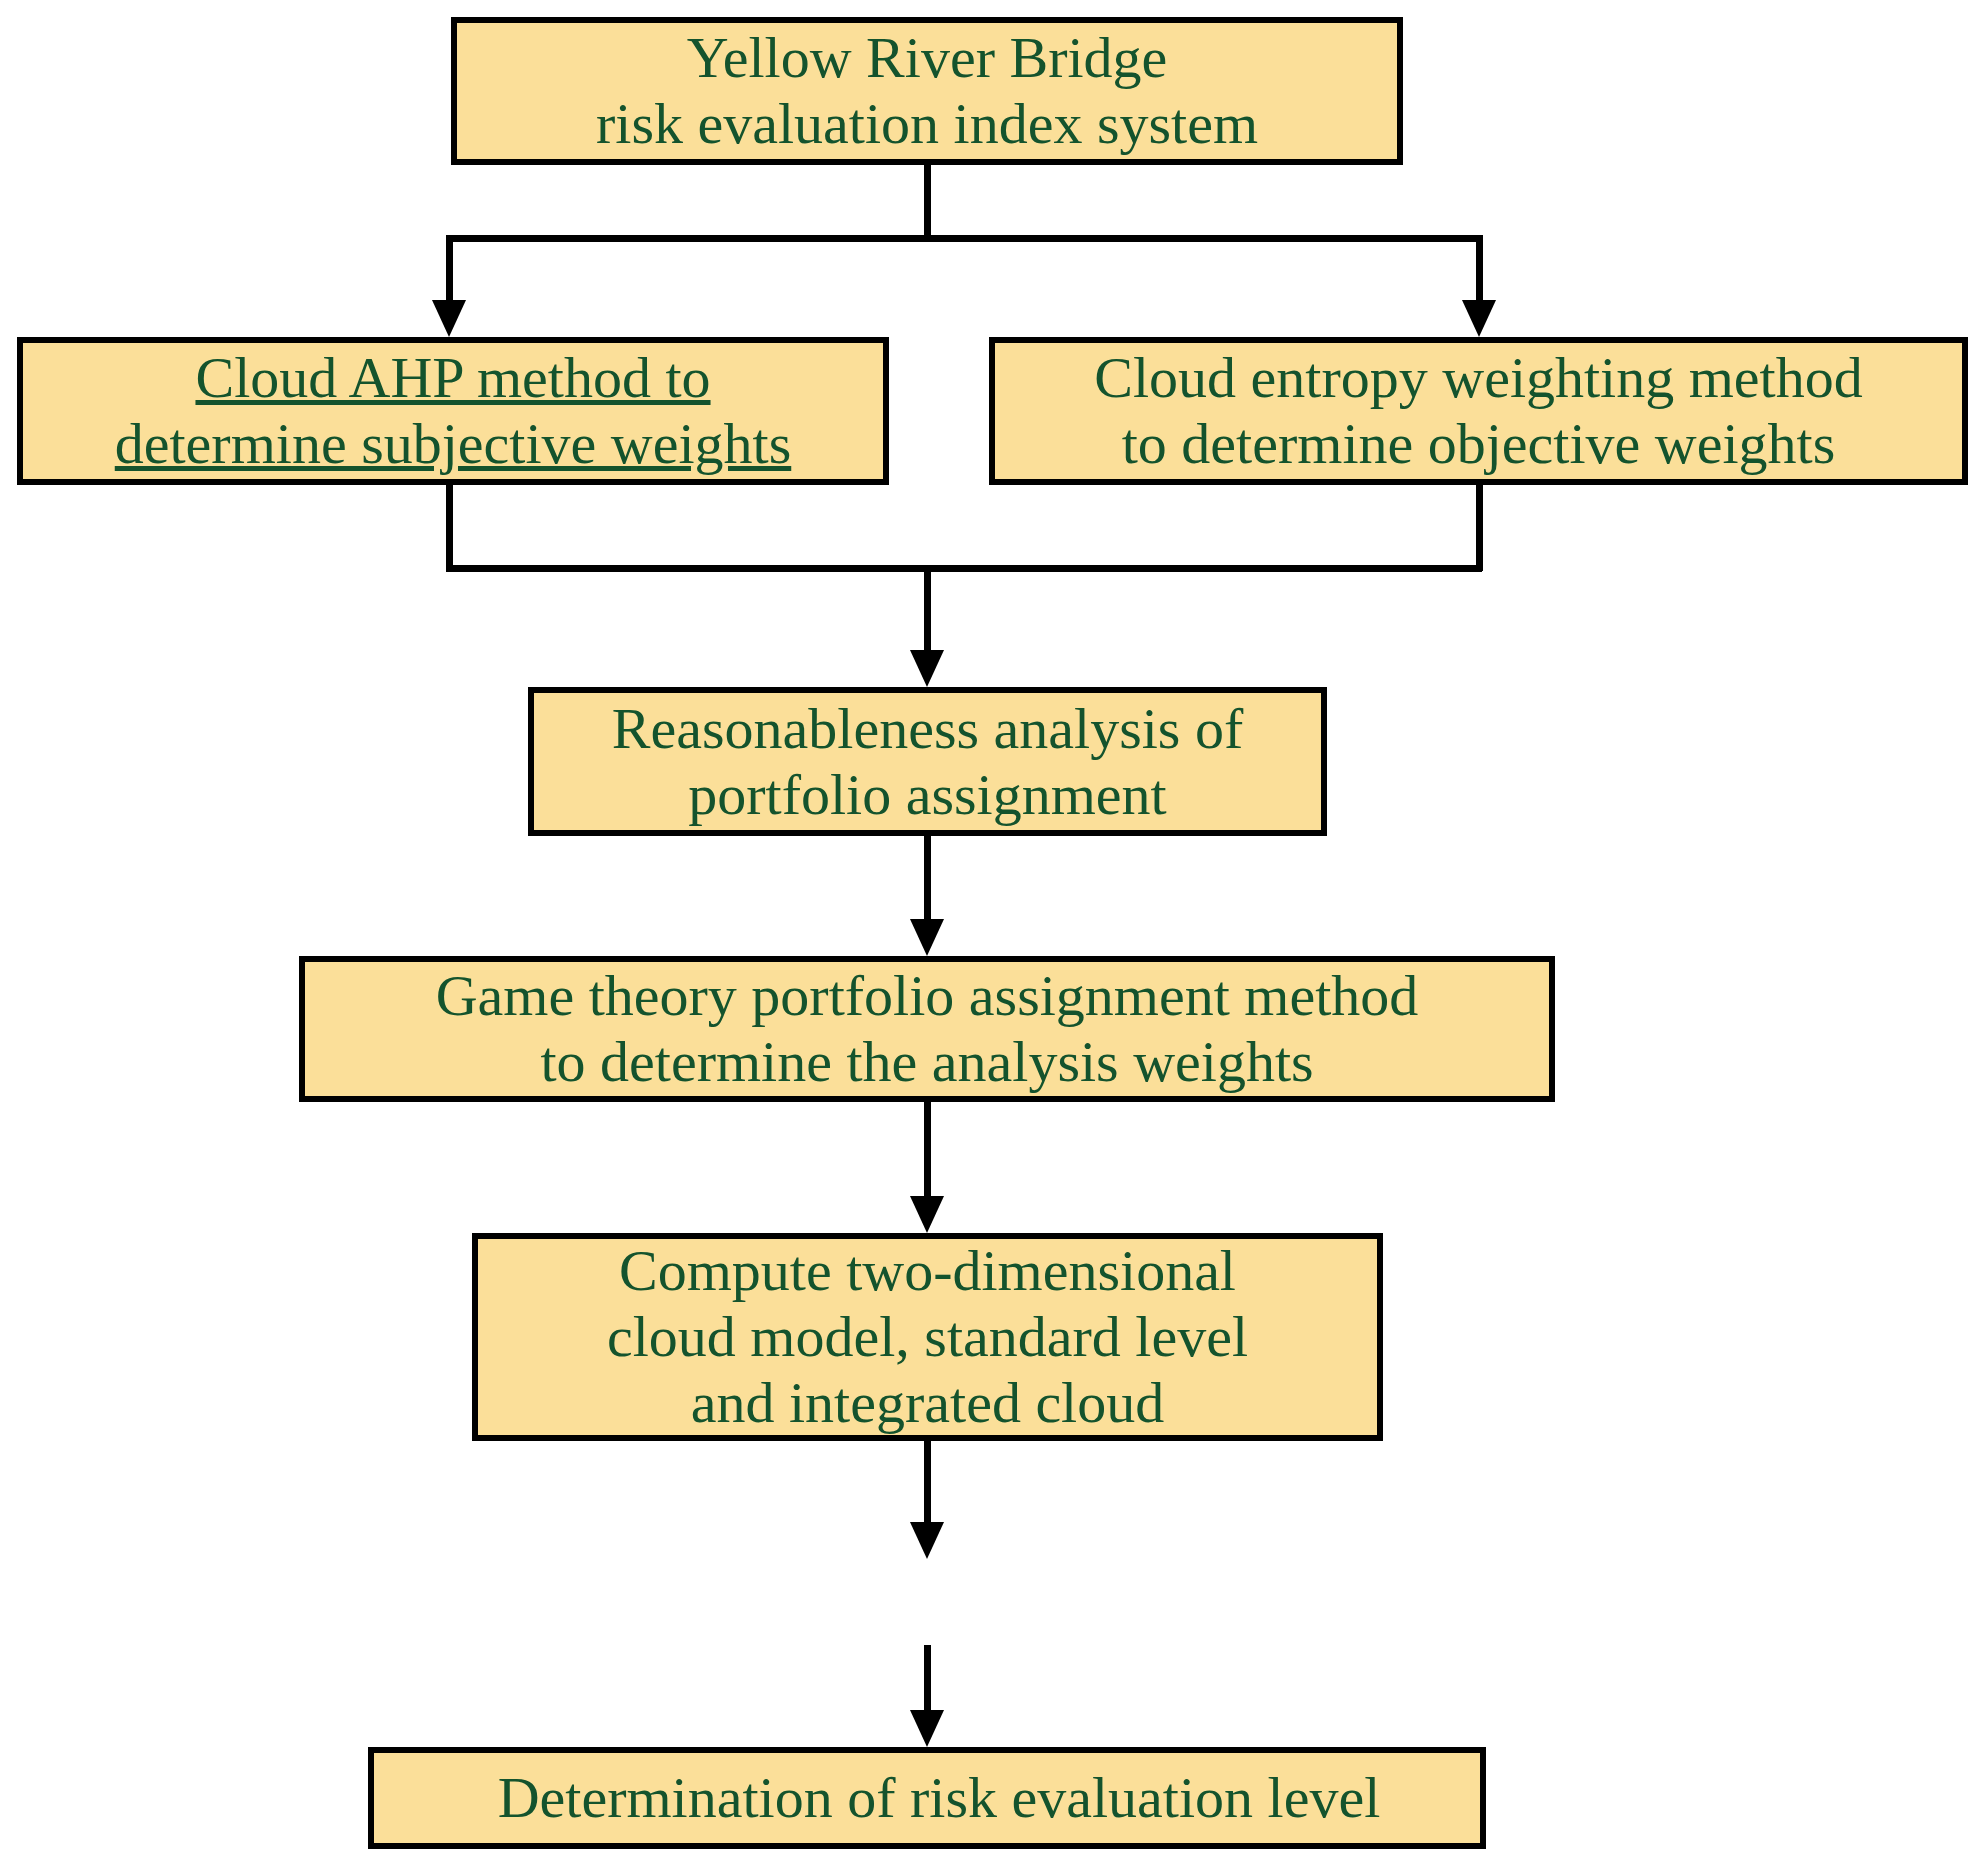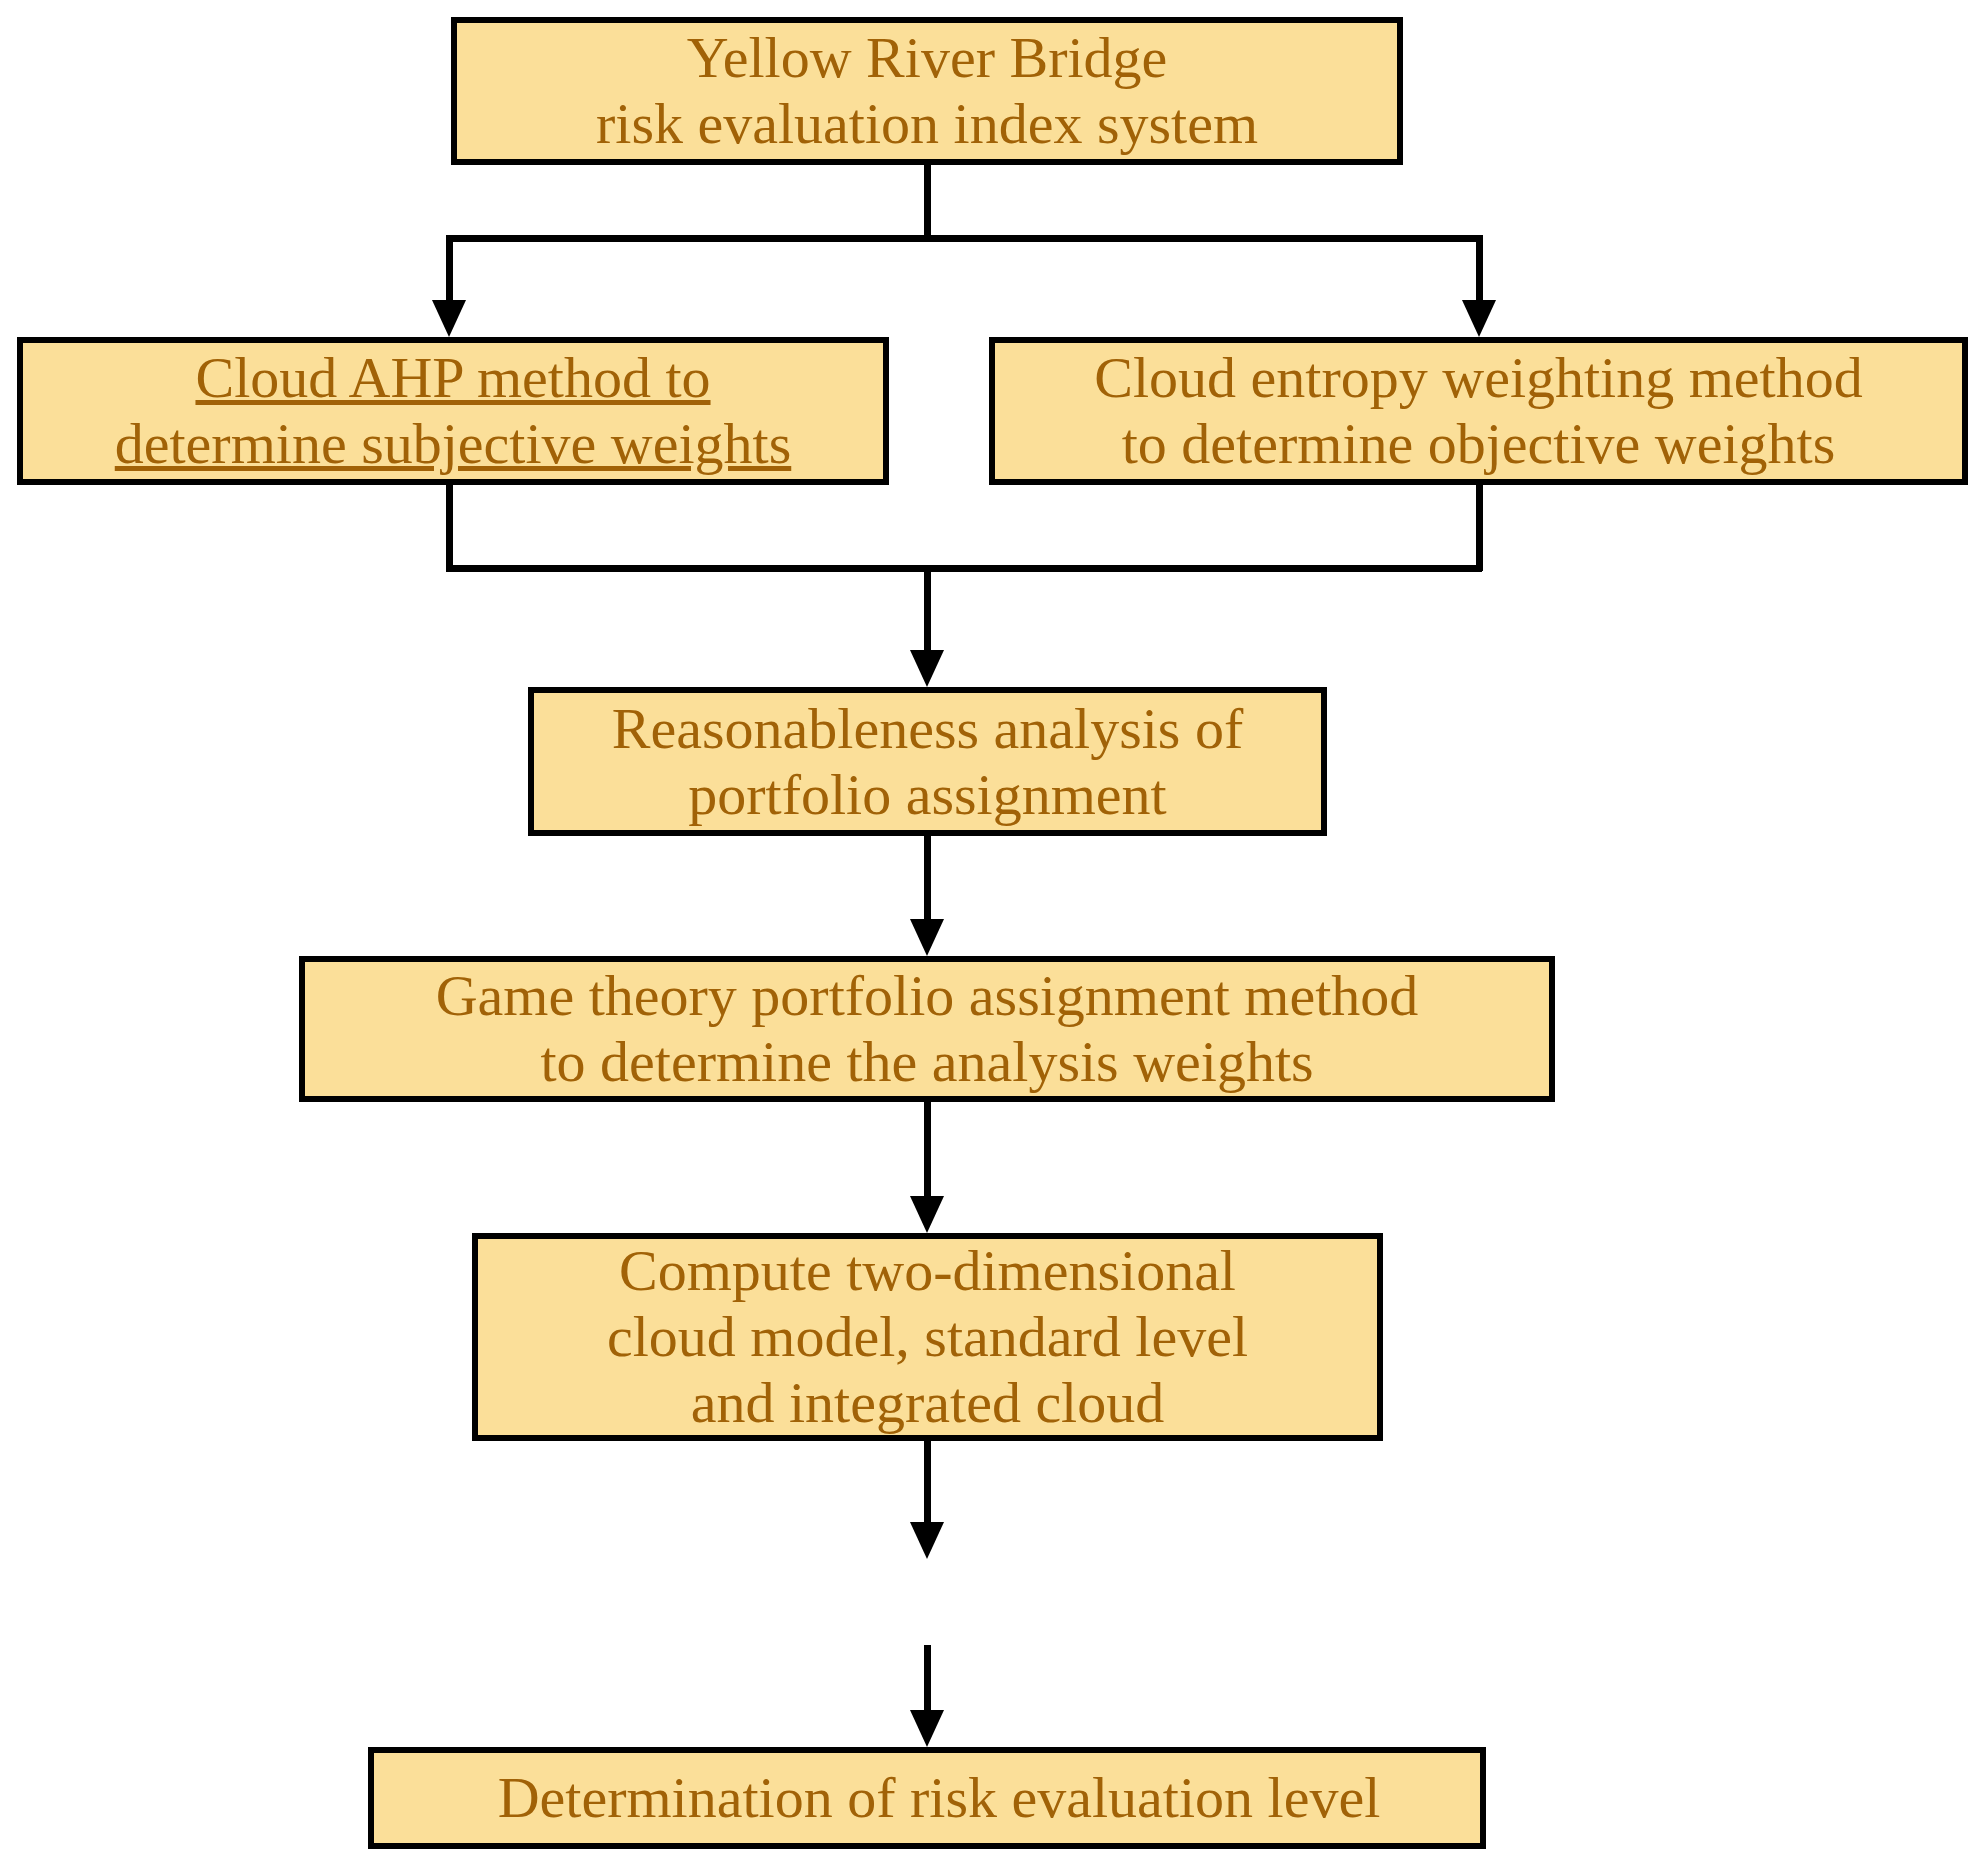--- a/index.html
+++ b/index.html
@@ -6,21 +6,21 @@
     margin: 0;
     padding: 0;
     background: #ffffff;
   }
   #canvas {
     position: relative;
     width: 1985px;
     height: 1867px;
     background: #ffffff;
     font-family: "Liberation Serif", "DejaVu Serif", serif;
-    color: #a16207;
+    color: #14532d;
   }
   .node {
     position: absolute;
     box-sizing: border-box;
     background: #FBDF99;
     border: 6.2px solid #000000;
     display: flex;
     flex-direction: column;
     justify-content: center;
     align-items: center;

